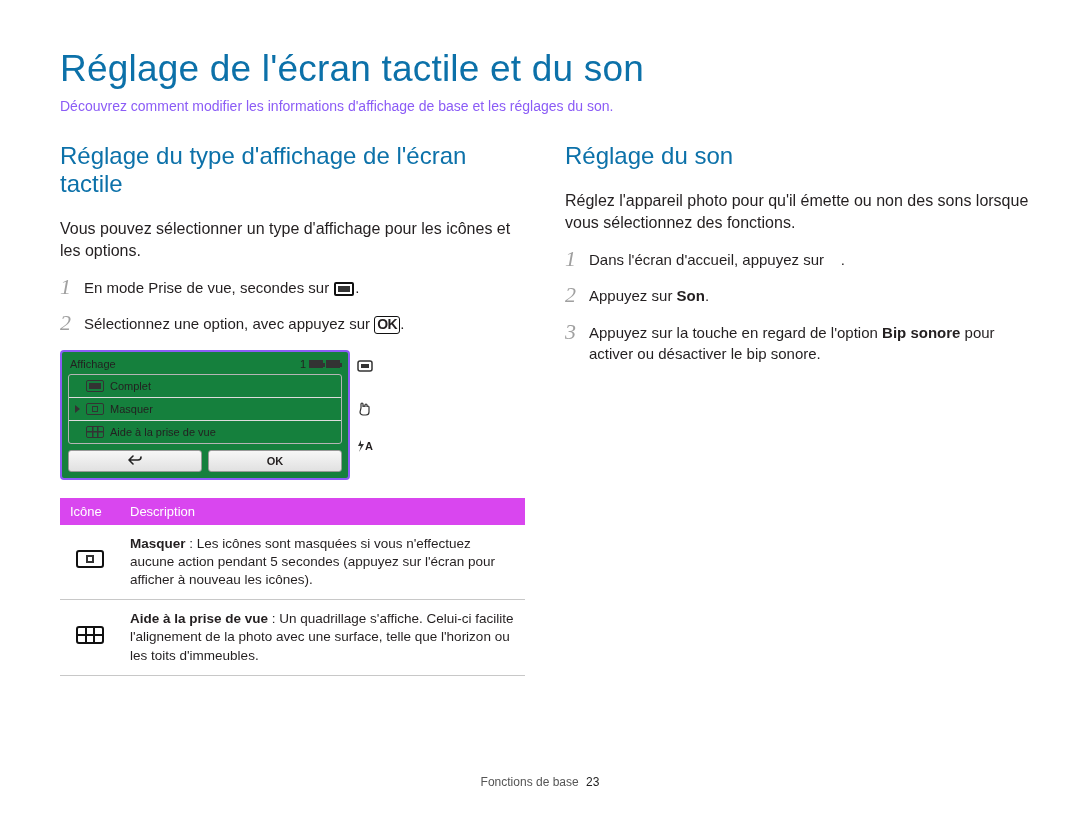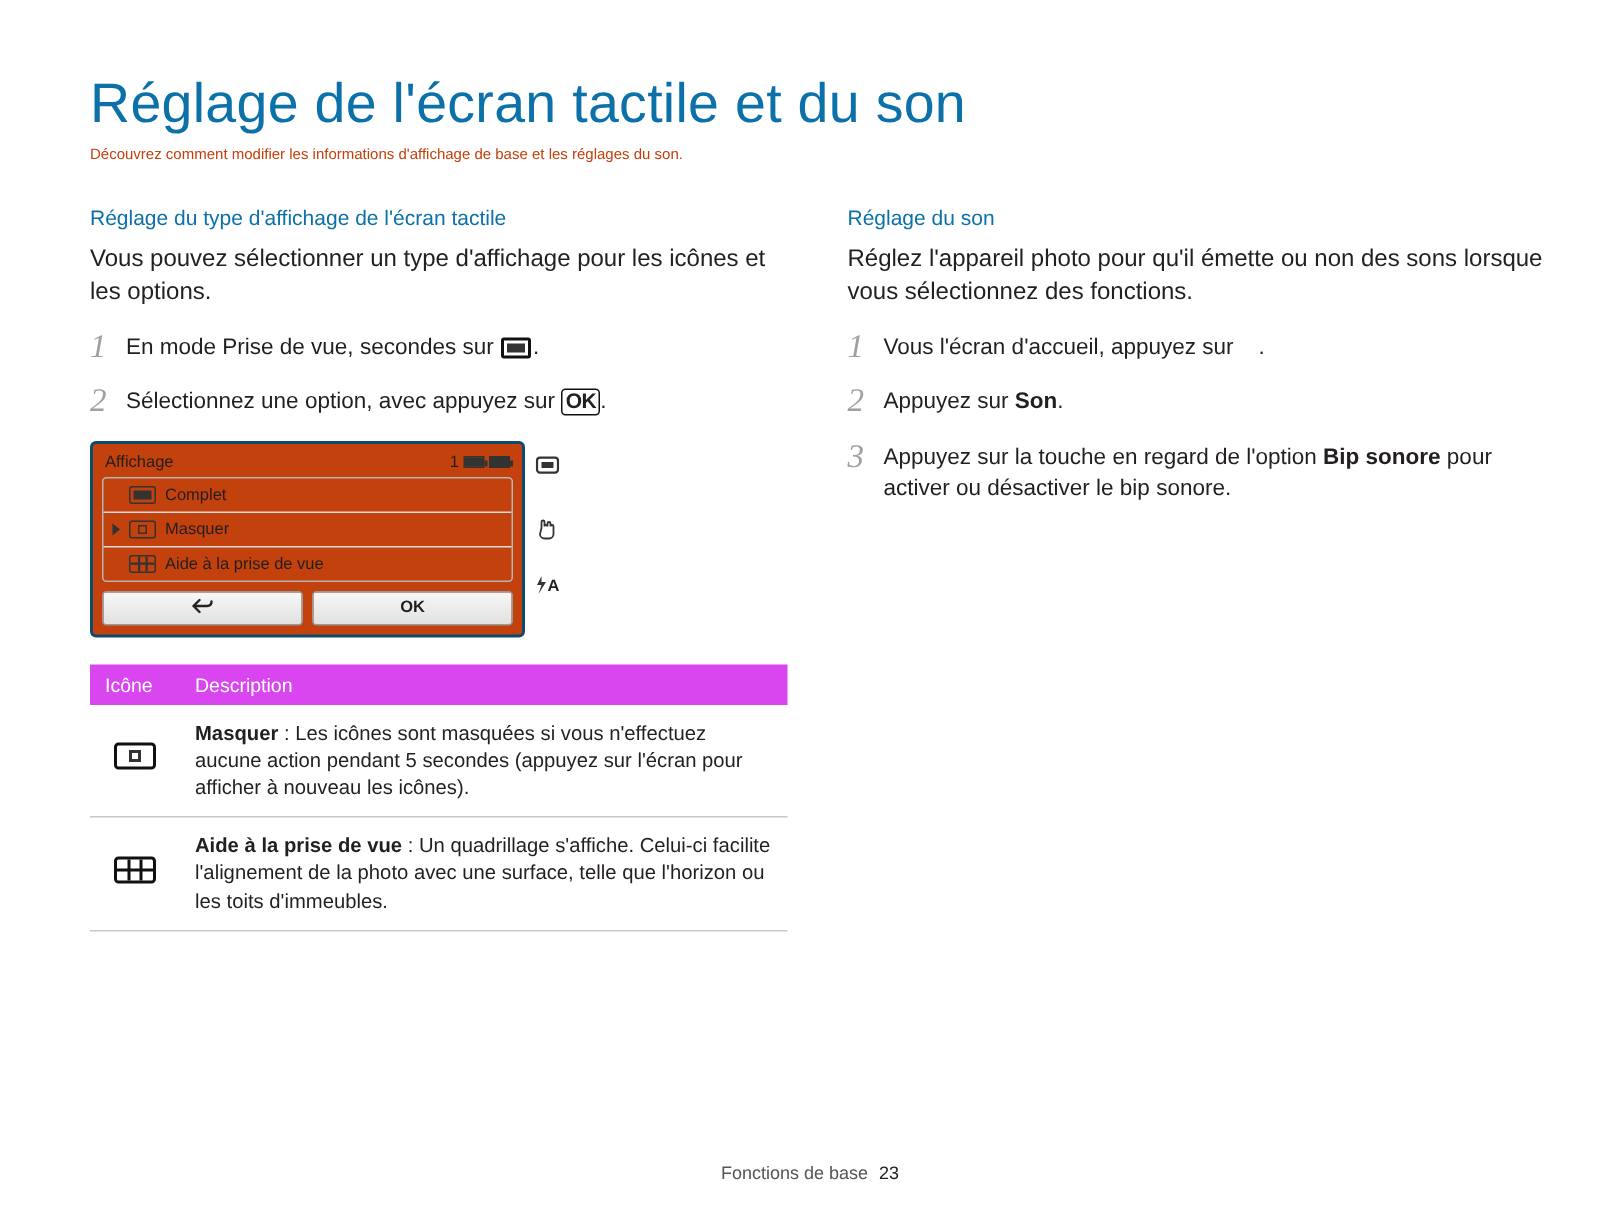--- a/index.html
+++ b/index.html
@@ -16,36 +16,36 @@
     padding: 48px 24px 0 60px;
   }
   .title {
     font-size: 37px;
     color: #0c71a9;
     font-weight: 400;
     margin: 0 0 8px 0;
     letter-spacing: 0.2px;
   }
   .subtitle {
-    font-size: 10px;
-    color: #c2410c;
+    font-size: 14px;
+    color: #8b5cf6;
     margin: 0 0 28px 0;
   }
   .columns {
     display: flex;
     gap: 40px;
   }
   .col {
     width: 465px;
   }
   .section-heading {
-    font-size: 14px;
+    font-size: 24px;
     color: #0c71a9;
     font-weight: 400;
-    margin: 0 0 9px 0;
+    margin: 0 0 20px 0;
   }
   .section-intro {
     font-size: 16px;
     line-height: 1.35;
     margin: 0 0 14px 0;
   }
   .steps {
     margin: 0 0 14px 0;
   }
   .step {
@@ -65,26 +65,26 @@
   }
   .step-text {
     font-size: 15px;
     padding-top: 2px;
   }
   .bold { font-weight: bold; }
 
   
   .camera-screen {
     width: 290px;
-    border: 2px solid #0c4a6e;
+    border: 2px solid #8b5cf6;
     border-radius: 4px;
     margin: 4px 0 18px 0;
     padding: 6px 6px 6px 6px;
     position: relative;
-    background: #c2410c;
+    background: #15803d;
   }
   .cs-header {
     display: flex;
     justify-content: space-between;
     align-items: center;
     font-size: 11px;
     padding: 0 2px 4px 2px;
   }
   .cs-header-right { display:flex; align-items:center; gap:3px; }
   .cs-bat {
@@ -354,21 +354,21 @@
     </div>
 
     <div class="col">
       <h2 class="section-heading">Réglage du son</h2>
       <p class="section-intro">Réglez l'appareil photo pour qu'il émette ou non des sons lorsque vous sélectionnez des fonctions.</p>
 
       <div class="steps">
         <div class="step">
           <span class="step-num">1</span>
           <span class="step-text">
-            <span>Vous l'écran d'accueil, appuyez sur </span>&nbsp;&nbsp;&nbsp;.
+            <span>Dans l'écran d'accueil, appuyez sur </span>&nbsp;&nbsp;&nbsp;.
           </span>
         </div>
         <div class="step">
           <span class="step-num">2</span>
           <span class="step-text">
             <span>Appuyez sur </span><span class="bold">Son</span><span>.</span>
           </span>
         </div>
         <div class="step">
           <span class="step-num">3</span>

